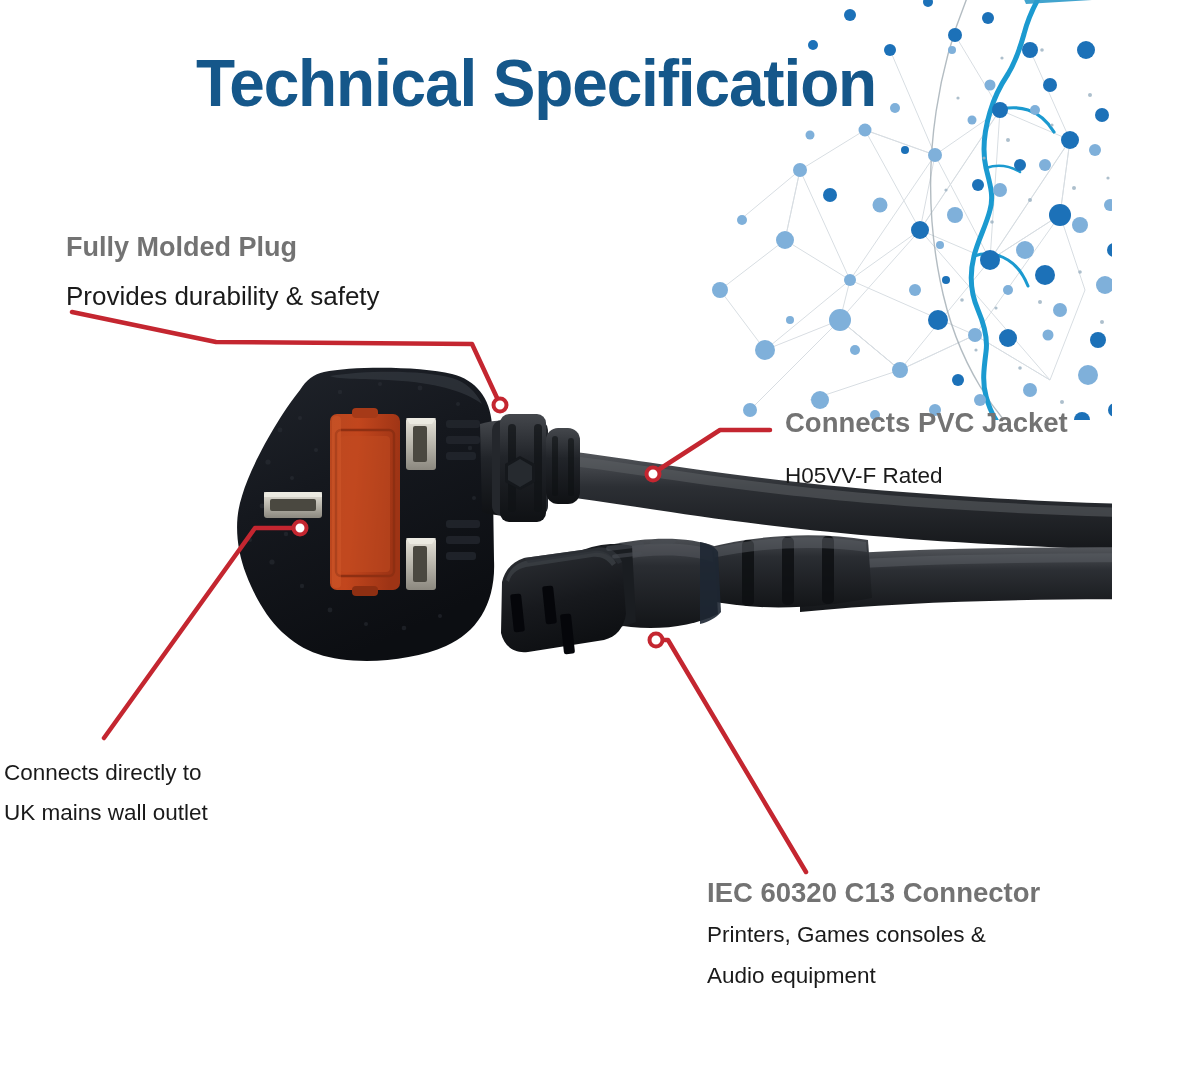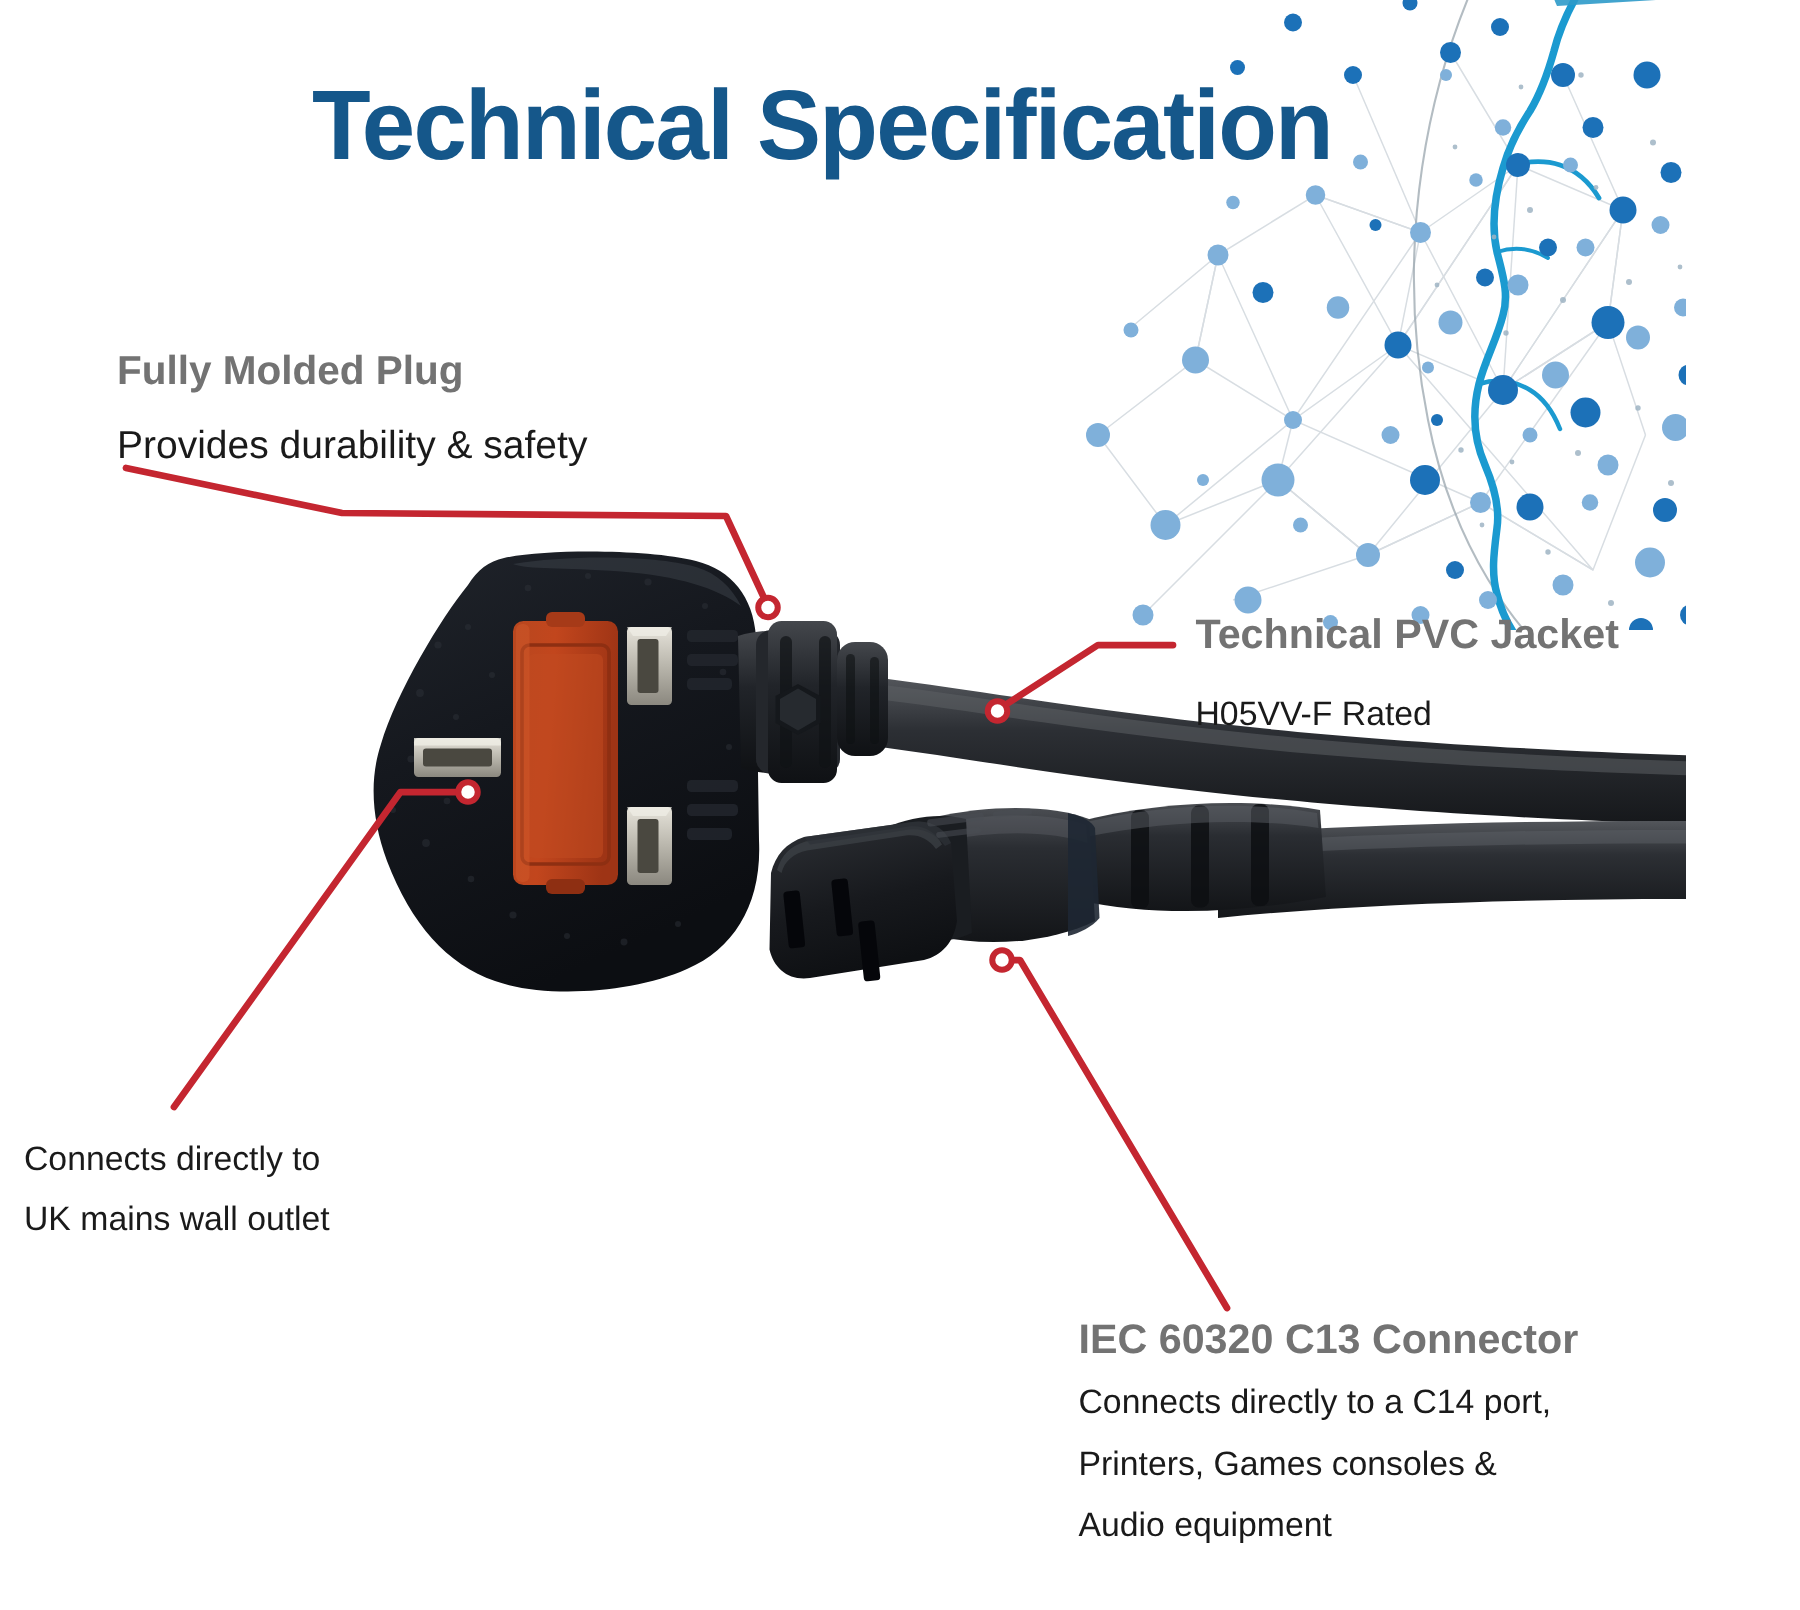--- a/index.html
+++ b/index.html
@@ -5,21 +5,21 @@
 <style>
   html,body{margin:0;padding:0;}
   body{
     width:1200px;height:1073px;
     background:#ffffff;
     font-family:"Liberation Sans","DejaVu Sans",sans-serif;
     overflow:hidden;
     position:relative;
     -webkit-font-smoothing:antialiased;
   }
-  #stage{position:absolute;left:12px;top:0;width:1112px;height:1073px;overflow:hidden;background:#fff;}
+  #stage{position:absolute;left:0;top:0;width:1112px;height:1073px;overflow:hidden;background:#fff;}
 
   
   .title{
     position:absolute;left:196px;top:50px;
     font-size:66px;
     font-weight:800;
     letter-spacing:-1.2px;
     color:#15578A;
     white-space:nowrap;
     line-height:1;
@@ -423,35 +423,34 @@
   <div class="title">Technical Specification</div>
 
   <div class="callout" id="co-molded">
     <div class="hd">Fully Molded Plug</div>
     <div class="sub">
       <div>Provides durability &amp; safety</div>
     </div>
   </div>
 
   <div class="callout" id="co-pvc">
-    <div class="hd">Technical PVC Jacket</div>
+    <div class="hd">Connects PVC Jacket</div>
     <div class="sub">
       <div>H05VV-F Rated</div>
     </div>
   </div>
 
   <div class="callout" id="co-bs">
     <div class="sub">
       <div>Connects directly to</div>
       <div>UK mains wall outlet</div>
     </div>
   </div>
 
   <div class="callout" id="co-iec">
     <div class="hd">IEC 60320 C13 Connector</div>
     <div class="sub">
-      <div>Connects directly to a C14 port,</div>
       <div>Printers, Games consoles &amp;</div>
       <div>Audio equipment</div>
     </div>
   </div>
 
 </div>
 
 </body></html>

